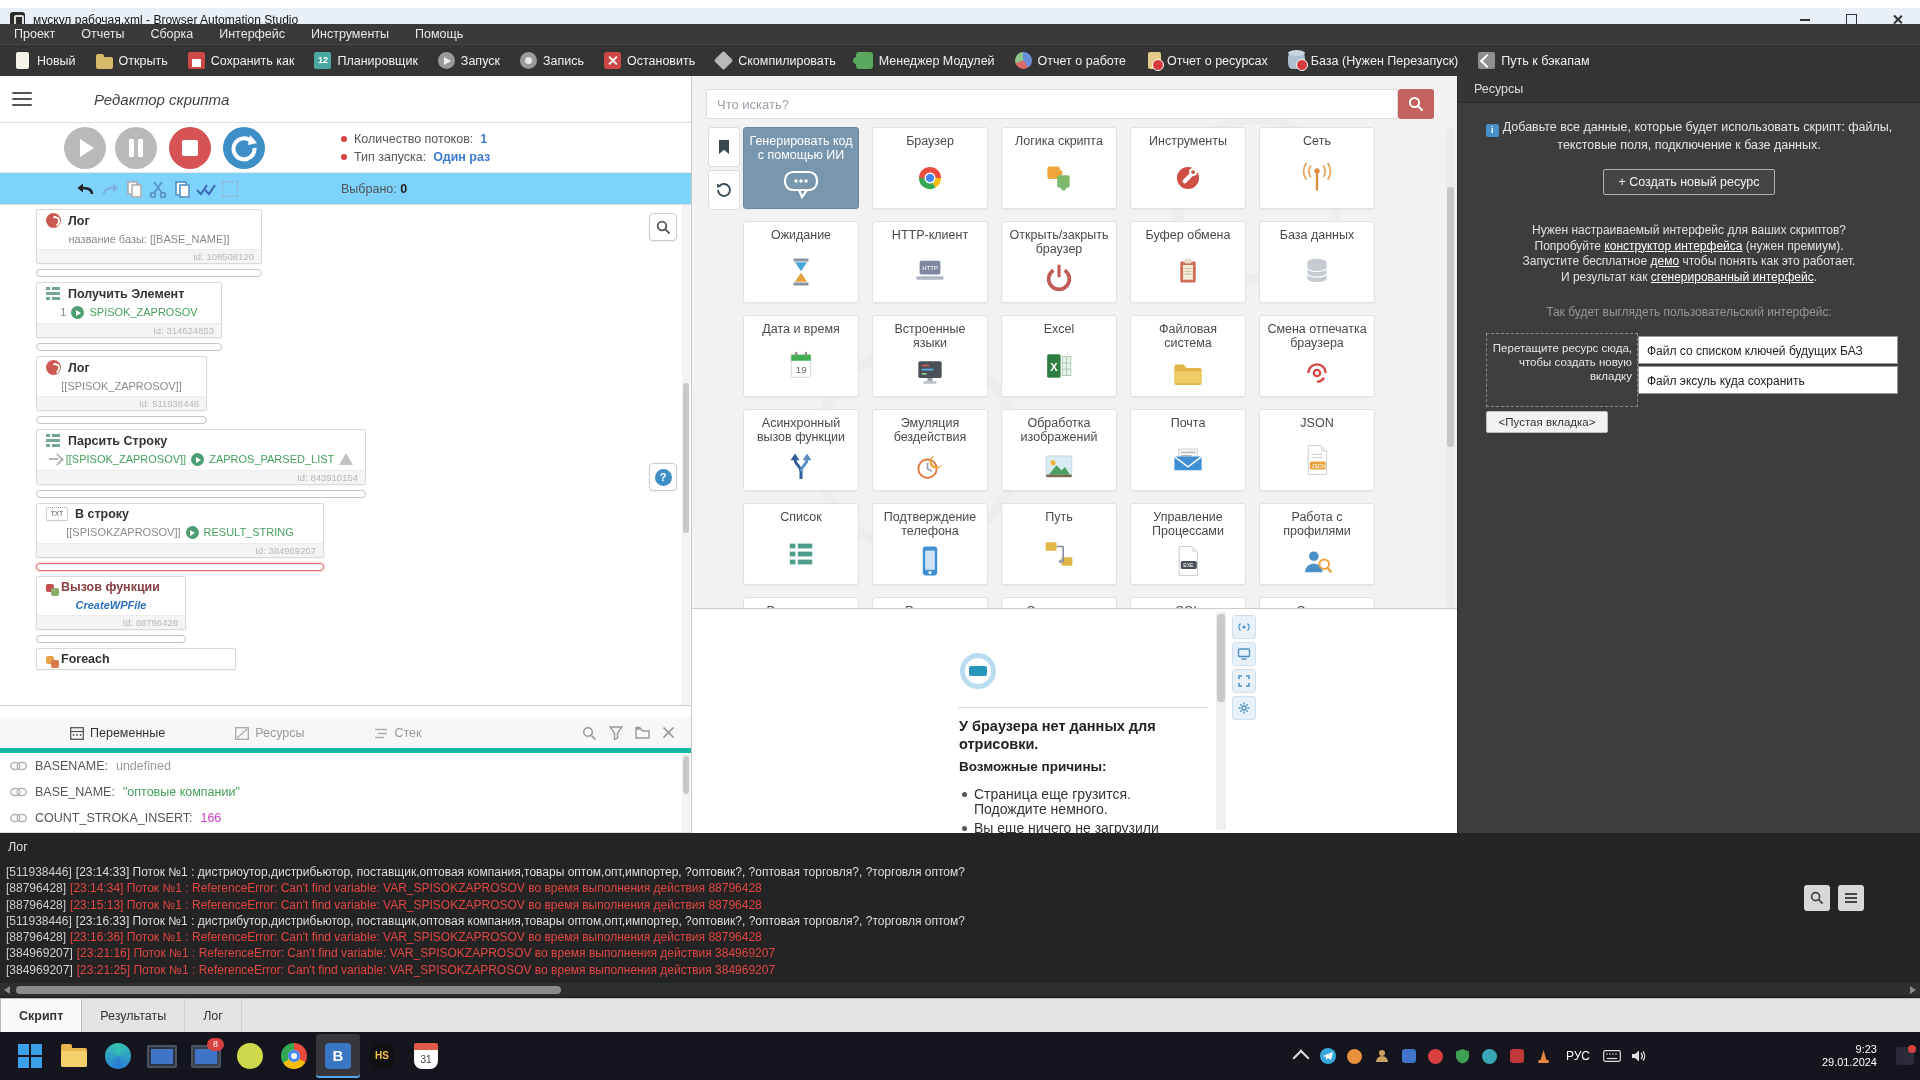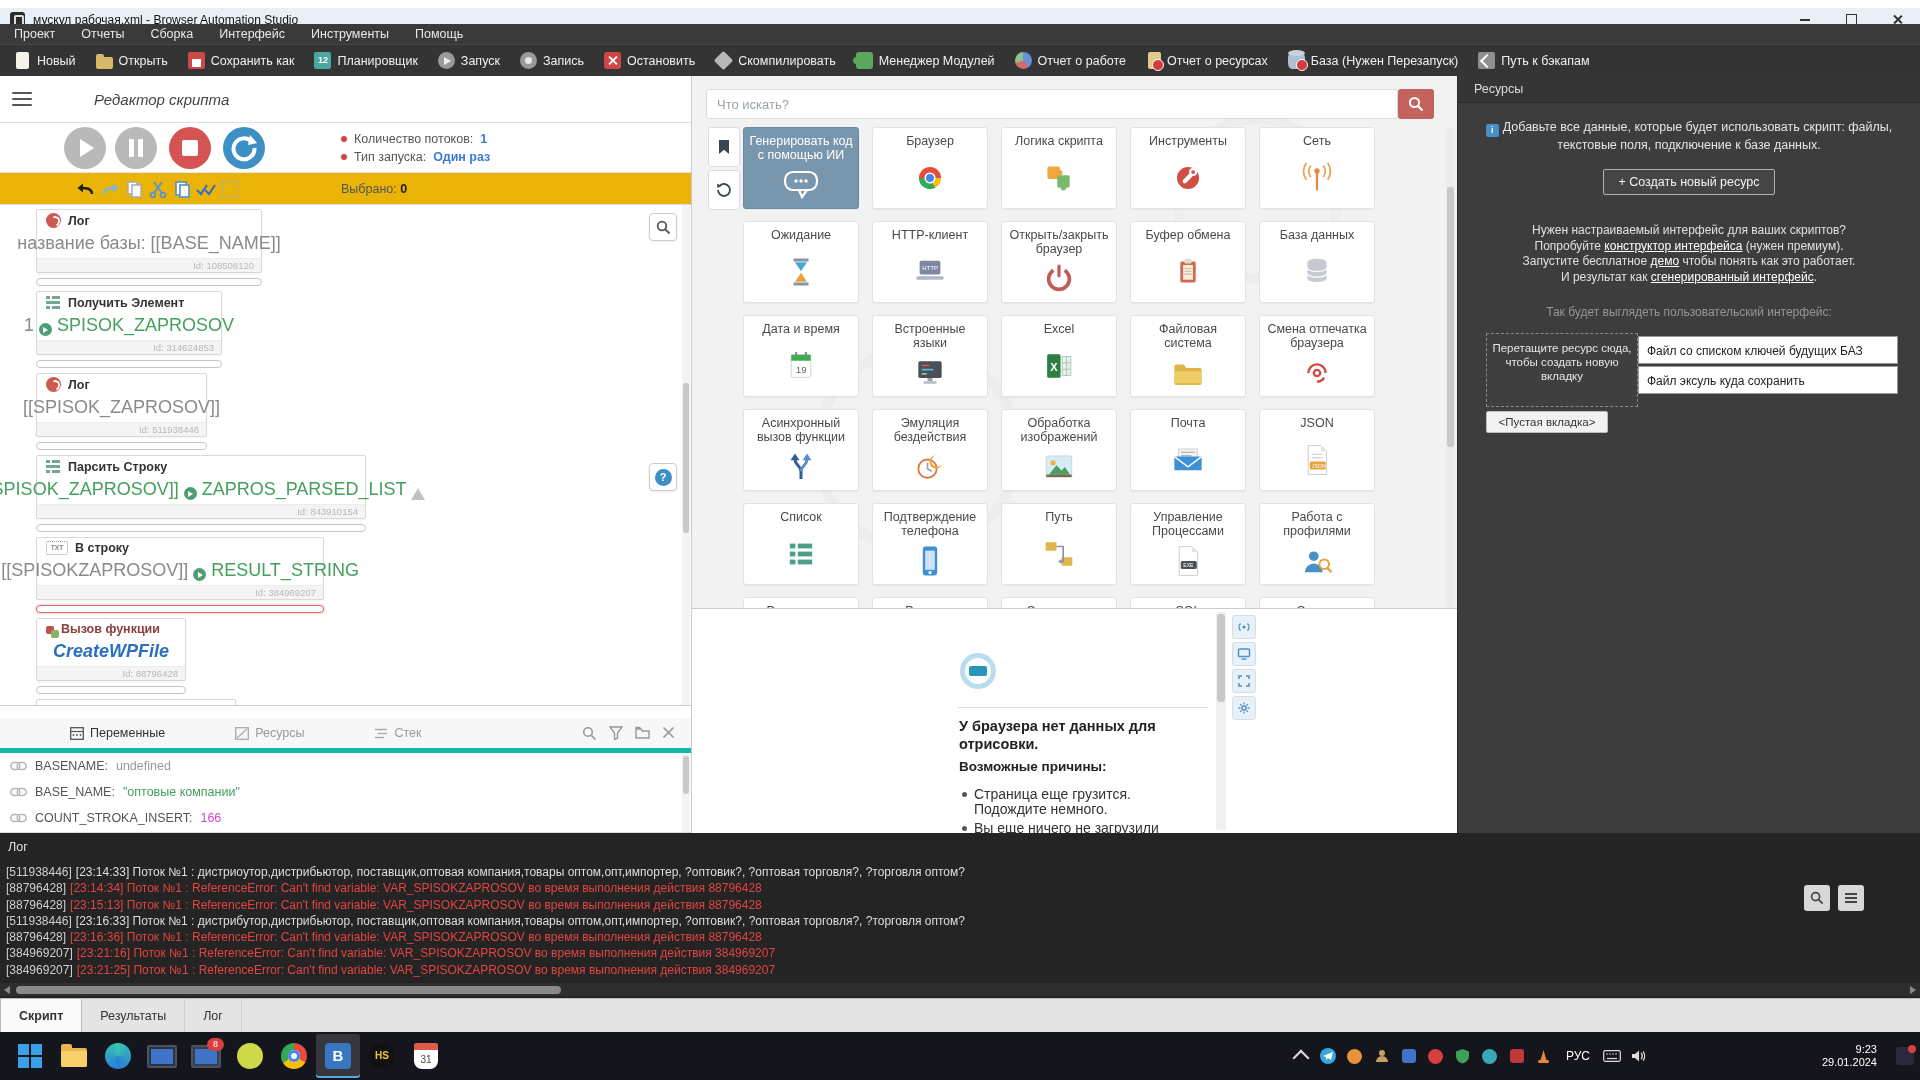--- a/index.html
+++ b/index.html
@@ -56,31 +56,31 @@
   .cbtn.play{margin-left:64px;background:#b9b9b9;} .cbtn.pause{margin-left:9px;background:#b9b9b9;}
   .cbtn.stop{margin-left:12px;background:#d65353;} .cbtn.restart{margin-left:12px;background:#3e8fc6;}
   .cbtn.play::after{content:"";position:absolute;left:16px;top:12px;border-left:14px solid #fff;border-top:9px solid transparent;border-bottom:9px solid transparent;}
   .cbtn.pause::before,.cbtn.pause::after{content:"";position:absolute;top:12px;width:5px;height:18px;background:#fff;border-radius:1px;}
   .cbtn.pause::before{left:14px;} .cbtn.pause::after{left:23px;}
   .cbtn.stop::after{content:"";position:absolute;left:13px;top:13px;width:16px;height:16px;background:#fff;border-radius:2px;}
   .stats{position:absolute;left:341px;top:5px;}
   .stat{display:flex;align-items:center;gap:7px;font-size:12.5px;color:#555;margin-top:4px;}
   .stat .dot{width:6px;height:6px;border-radius:50%;background:#d04545;}
   .stat b{color:#3a7bd5;font-weight:bold;}
-  .lp-editrow{height:31px;border-bottom:1px solid #ddd;background:#eab308;display:flex;align-items:center;position:relative;}
+  .lp-editrow{height:31px;border-bottom:1px solid #ddd;background:#7dd3fc;display:flex;align-items:center;position:relative;}
   .ebtn{width:24px;height:24px;display:flex;align-items:center;justify-content:center;}
   .ebtn:first-of-type{margin-left:74px;}
   .selrow{position:absolute;left:341px;font-size:12.5px;color:#555;}
   .selrow b{color:#222;}
   
   .lp-canvas{position:relative;height:500px;overflow:hidden;padding:4px 0 0 36px;box-sizing:border-box;}
   .blk{background:#fff;border:1px solid #d9d9d9;border-radius:2px;box-shadow:0 1px 2px rgba(0,0,0,.05);box-sizing:border-box;}
   .blk-h{display:flex;align-items:center;gap:7px;padding:3px 9px;font-size:12.5px;font-weight:bold;color:#333;}
   .blk-h.fn{color:#8b4040;}
-  .blk-c{padding:2px 10px 4px;font-size:18px;color:#8a8a8a;text-align:center;display:flex;align-items:flex-end;justify-content:center;gap:5px;white-space:nowrap;}
+  .blk-c{padding:2px 10px 4px;font-size:11px;color:#8a8a8a;text-align:center;display:flex;align-items:flex-start;justify-content:center;gap:5px;white-space:nowrap;}
   .blk-f{background:#f4f4f4;border-top:1px solid #ececec;font-size:9.5px;color:#b8b8b8;text-align:right;padding:1px 7px;}
   .green{color:#44a05c;} .gray{color:#8a8a8a;} .fnlink{color:#2a6fc0;font-style:italic;font-weight:bold;}
   .arrc{width:13px;height:13px;border-radius:50%;background:#4d9e72;position:relative;flex:0 0 auto;}
   .arrc::after{content:"";position:absolute;left:4.5px;top:3.5px;border-left:5px solid #fff;border-top:3px solid transparent;border-bottom:3px solid transparent;}
   .grayarrow{width:12px;height:12px;position:relative;}
   .grayarrow::before{content:"";position:absolute;left:0;top:5px;width:9px;height:2px;background:#b5b5b5;}
   .grayarrow::after{content:"";position:absolute;right:0;top:2px;width:7px;height:7px;border-top:2px solid #b5b5b5;border-right:2px solid #b5b5b5;transform:rotate(45deg);left:4px;}
   .warn-tri{width:0;height:0;border-left:7px solid transparent;border-right:7px solid transparent;border-bottom:12px solid #c2c2c2;position:relative;}
   .conn{height:8px;border:1px solid #c4c4c4;border-radius:5px;background:#fff;margin:5px 0;box-sizing:border-box;}
   .conn.red{border-color:#e06a6a;box-shadow:0 0 3px rgba(224,80,80,.5);}
@@ -139,21 +139,21 @@
   #rightpanel{position:absolute;left:1457px;top:76px;width:463px;height:757px;background:#3d3d3d;border-left:1px solid #2a2a2a;box-sizing:border-box;color:#e4e4e4;}
   .rp-head{height:26px;background:#353535;border-bottom:1px solid #2c2c2c;font-size:12.5px;color:#dcdcdc;line-height:26px;padding-left:16px;}
   .rp-info{margin:16px auto 0;width:430px;font-size:12.5px;text-align:center;line-height:16px;}
   .rp-ii{display:inline-block;width:13px;height:13px;background:#4a90c8;border-radius:2px;color:#fff;font-size:9px;font-weight:bold;line-height:13px;text-align:center;vertical-align:-2px;margin-right:4px;}
   .rp-btnwrap{text-align:center;margin-top:16px;}
   .rp-btn{display:inline-block;padding:5px 14px;border:1px solid #b0b0b0;background:#454545;color:#f2f2f2;font-size:12.5px;border-radius:2px;}
   .rp-para{margin-top:28px;text-align:center;font-size:12px;line-height:15.5px;color:#e0e0e0;}
   .rp-para a{color:#fff;text-decoration:underline;}
   .rp-caption{margin-top:20px;text-align:center;font-size:12px;color:#969696;}
   .rp-widget{position:relative;margin-top:14px;height:120px;}
-  .rp-drop{position:absolute;left:28px;top:0;width:140px;height:58px;border:1px dashed #8a8a8a;background:#3f3f3f;color:#e6e6e6;font-size:11.5px;text-align:center;padding:7px 5px;line-height:14px;}
+  .rp-drop{position:absolute;left:28px;top:0;width:140px;height:58px;border:1px dashed #8a8a8a;background:#3f3f3f;color:#e6e6e6;font-size:11.5px;text-align:right;padding:7px 5px;line-height:14px;}
   .rp-field{position:absolute;left:180px;width:260px;height:28px;background:#fff;border:1px solid #999;color:#222;font-size:12px;line-height:28px;padding-left:8px;box-sizing:border-box;}
   .rp-emptytab{position:absolute;left:28px;top:78px;width:120px;height:20px;background:#f2f2f2;border:1px solid #bbb;border-radius:2px;color:#333;font-size:11.5px;text-align:center;line-height:20px;}
   
   #logarea{position:absolute;left:0;top:833px;width:1920px;height:165px;background:#242424;}
   .log-label{position:absolute;left:8px;top:7px;font-size:12.5px;color:#e0e0e0;}
   .log-lines{position:absolute;left:6px;top:31px;font-size:12px;line-height:16.3px;white-space:nowrap;}
   .lid{color:#cfcfcf;margin-right:4px;}
   .ltxt{color:#dedede;}
   .lrow.err .ltxt{color:#e24444;}
   .log-btns{position:absolute;right:56px;top:52px;display:flex;gap:8px;}

